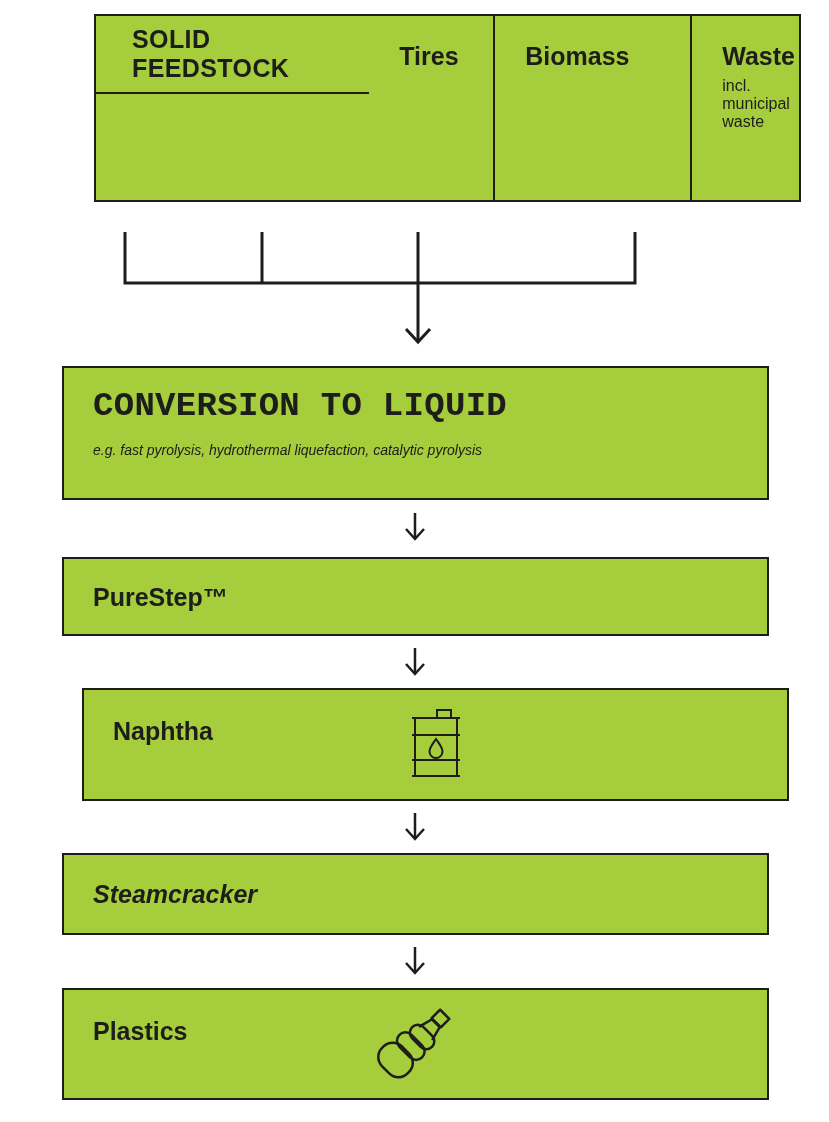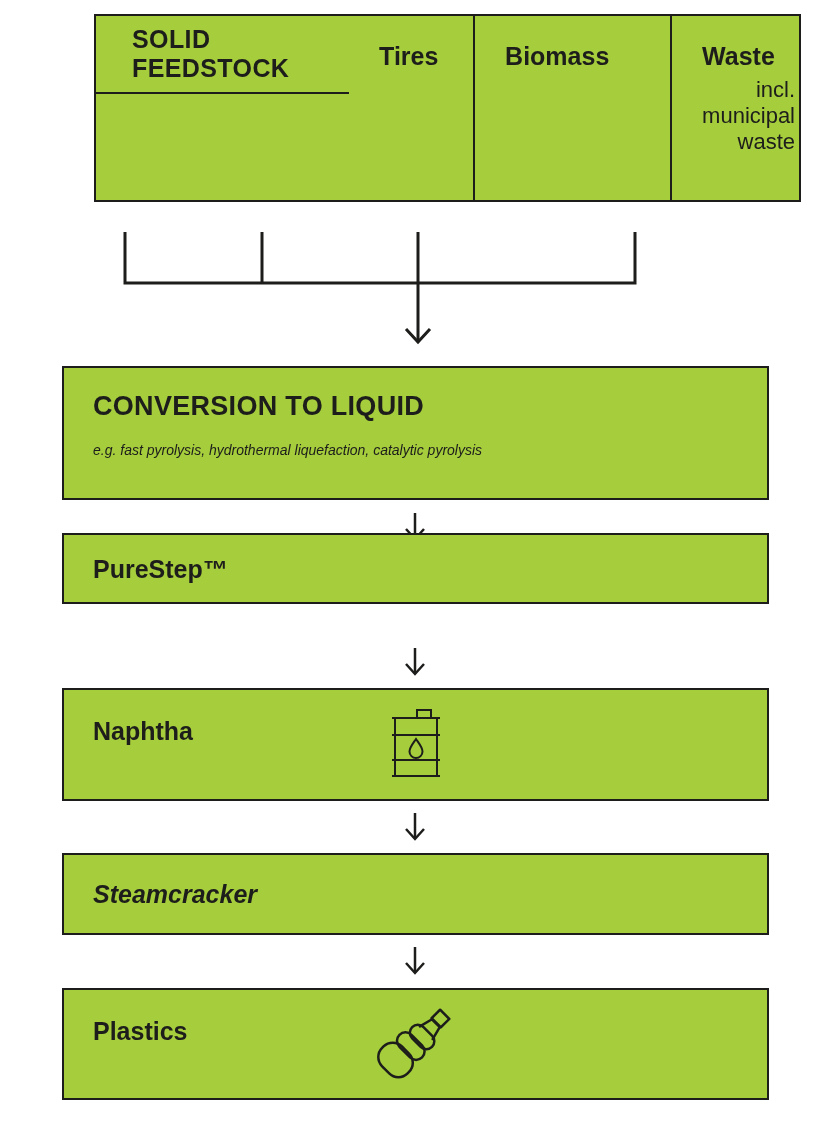--- a/index.html
+++ b/index.html
@@ -29,43 +29,43 @@
   .feedstock-cells{display:flex;flex:1;}
   .cell{
     box-sizing:border-box;border-right:2px solid var(--ink);
     padding:25px 4px 0 30px;
   }
   .cell:last-child{border-right:none;flex:1;}
   .w-tires{width:126px;}
   .w-plastic{width:149px;}
   .w-biomass{width:197px;}
   .cell-label{font-size:25px;font-weight:700;line-height:30px;}
-  .cell-note{font-size:22px;margin-top:6px;text-align:right;}
+  .cell-note{font-size:16px;margin-top:6px;}
 
   
   .connector{position:absolute;left:62px;top:202px;}
   .arrow{position:absolute;left:395px;}
   .a1{top:510px;} .a2{top:645px;} .a3{top:810px;} .a4{top:944px;}
   svg .stroke{stroke:var(--ink);fill:none;}
 
   
   .step{
     position:absolute;left:62px;width:707px;
     box-sizing:border-box;background:var(--green);border:2px solid var(--ink);
   }
   .step-title{
     font-size:25px;font-weight:700;padding-left:29px;line-height:30px;
   }
   .step-center{display:flex;align-items:center;}
   .pad-top .step-title{padding-top:26px;}
   .conversion{top:366px;height:134px;padding:23px 8px 0 29px;}
-  .conversion .conv-title{font-size:27px;font-weight:700;letter-spacing:.3px;padding:0;}
+  .conversion .conv-title{font-size:34px;font-weight:700;letter-spacing:.3px;padding:0;font-family:Liberation Mono, monospace;}
   .conversion .conv-subtitle{font-size:14px;margin-top:21px;white-space:nowrap;font-style:italic;}
-  .purestep{top:533px;height:71px;}
-  .naphtha{top:688px;height:113px;}
+  .purestep{top:557px;height:79px;}
+  .naphtha{top:688px;height:113px;margin-left:20px;}
   .steamcracker{top:853px;height:82px;font-style:italic;}
   .plastics{top:988px;height:112px;}
   .icon-abs{position:absolute;}
   .barrel-pos{left:327px;top:18px;}
   .bottle-pos{left:306px;top:9px;}
 </style>
 </head>
 <body>
 
 <div class="page">

